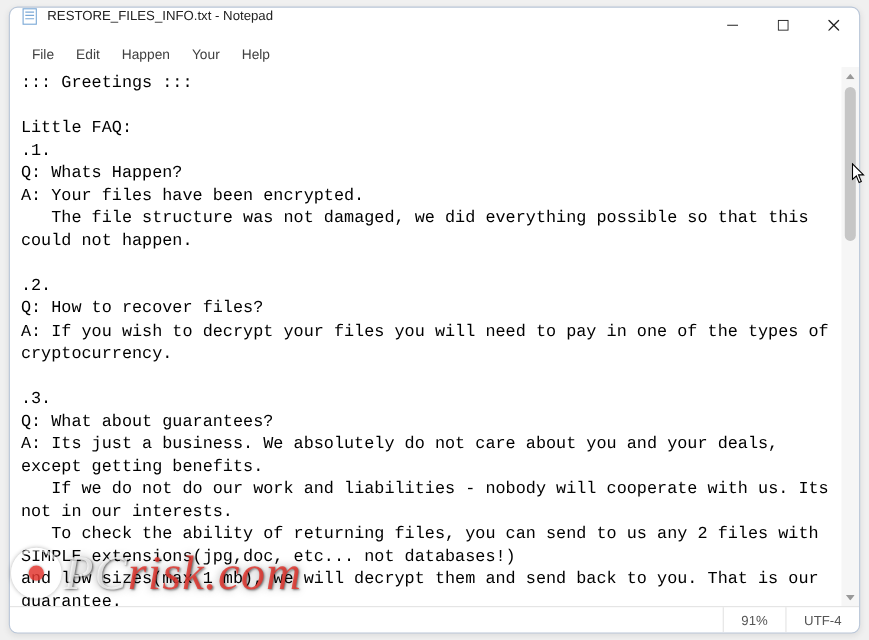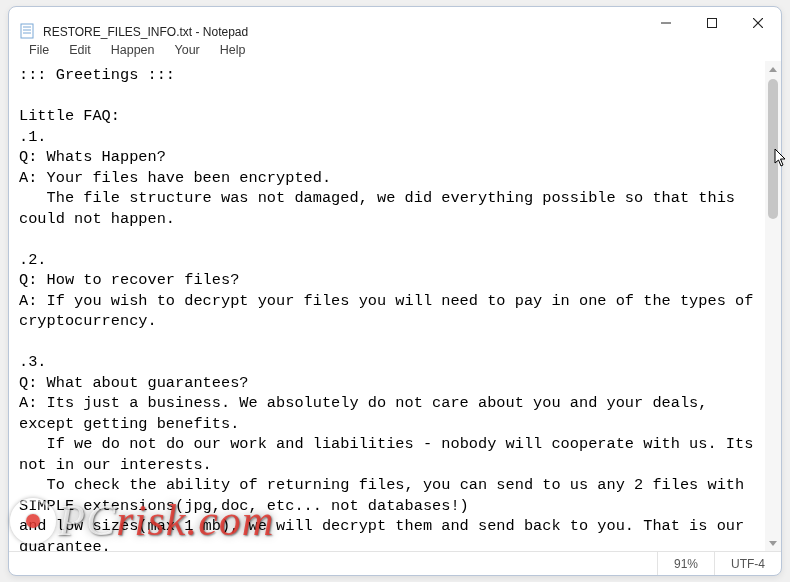--- a/index.html
+++ b/index.html
@@ -21,21 +21,21 @@
     border: 1px solid #b9c6d8;
     border-radius: 8px;
     overflow: hidden;
     display: flex;
     flex-direction: column;
     box-shadow: 0 2px 6px rgba(0,0,0,0.08);
   }
   .titlebar {
     height: 32px;
     display: flex;
-    align-items: flex-end;
+    align-items: flex-start;
     padding-left: 10px;
     font-size: 12px;
     color: #222;
     flex-shrink: 0;
   }
   .titlebar .doc-icon {
     width: 16px; height: 16px; margin-right: 8px;
     display: inline-flex; align-items: center; justify-content:center;
   }
   .title-text { flex: 1; }

